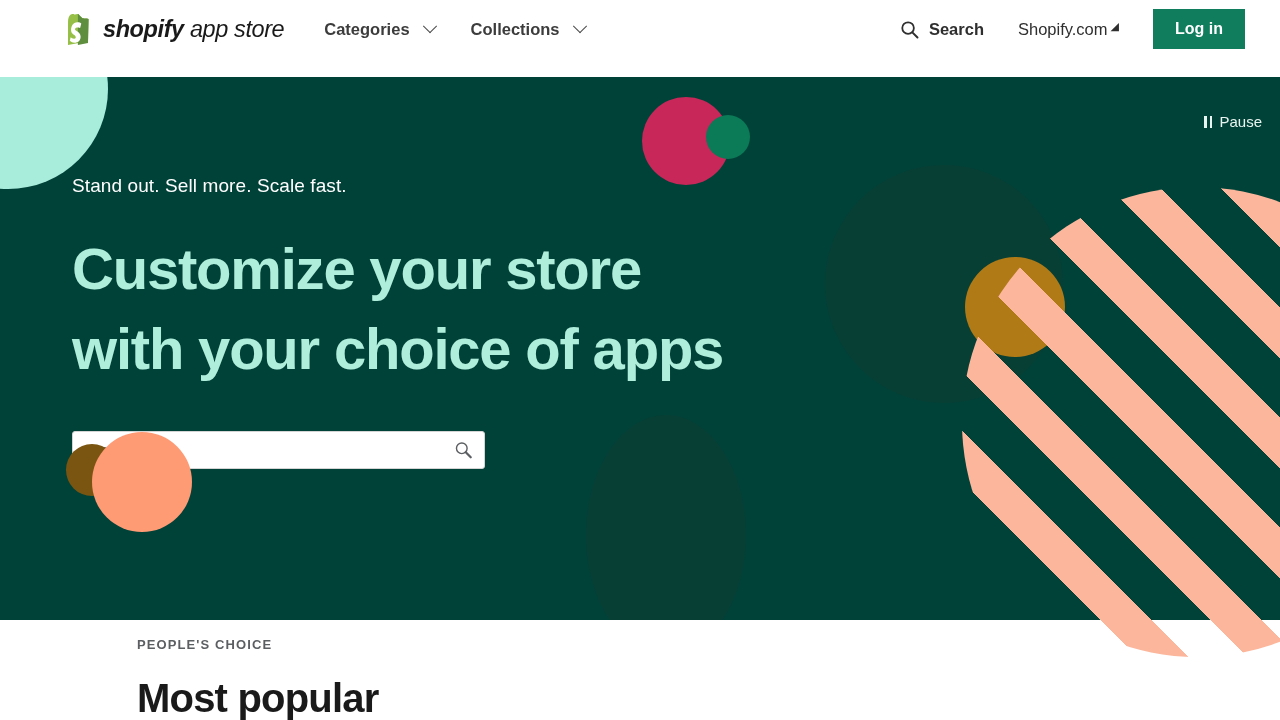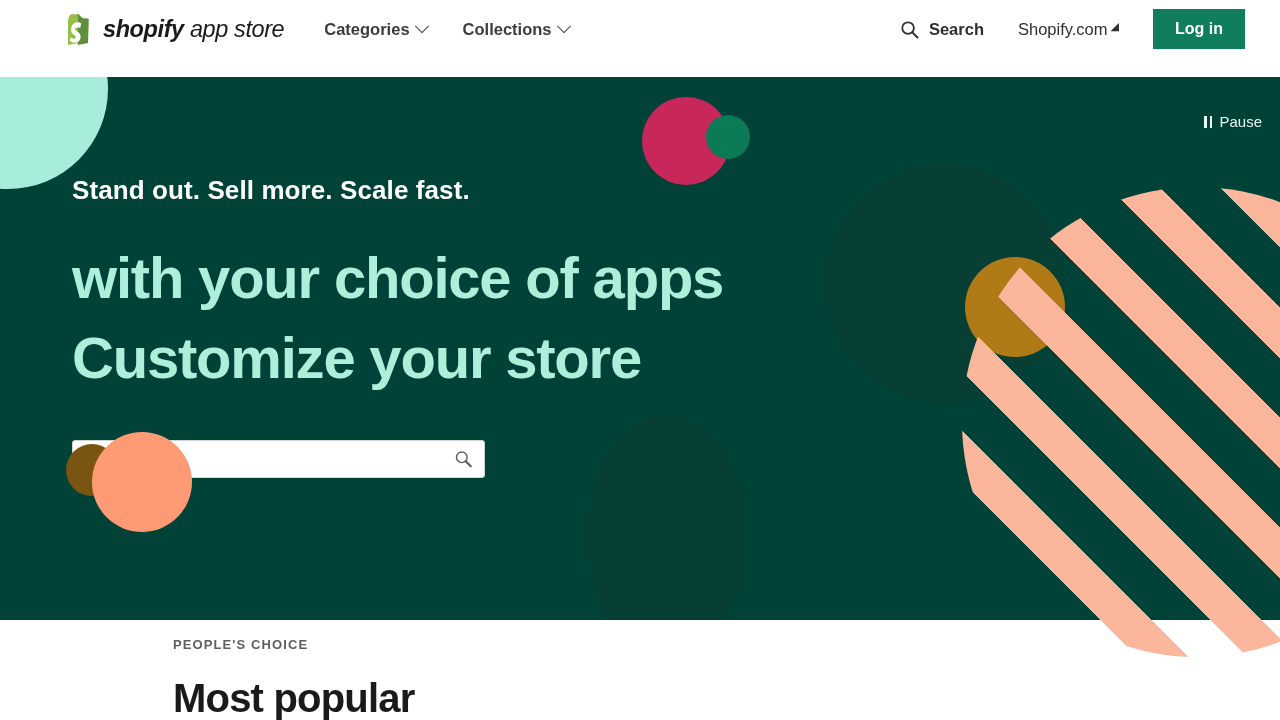--- a/index.html
+++ b/index.html
@@ -53,21 +53,21 @@
 
   .nav {
     display: flex;
     align-items: center;
     gap: 36px;
     margin-left: 40px;
   }
   .nav-item {
     display: flex;
     align-items: center;
-    gap: 7px;
+    gap: 15px;
     font-size: 16.5px;
     font-weight: 600;
     color: #3c3c3c;
     cursor: pointer;
     white-space: nowrap;
   }
   .chev {
     width: 10px; height: 10px;
     border-right: 1.6px solid #4a4a4a;
     border-bottom: 1.6px solid #4a4a4a;
@@ -196,22 +196,22 @@
   .pause-bars i { display: block; width: 2.5px; height: 12px; background: #e8f4ef; }
 
   .hero-content {
     position: absolute;
     left: 72px;
     top: 0;
     z-index: 20;
   }
   .eyebrow {
     margin-top: 98px;
-    font-size: 26px;
-    font-weight: 700;
+    font-size: 19px;
+    font-weight: 400;
     color: #ffffff;
     letter-spacing: 0.1px;
   }
   .hero-title {
     margin-top: 32px;
     font-size: 58px;
     line-height: 80px;
     font-weight: 700;
     color: #b0eedc;
     letter-spacing: -1.2px;
@@ -249,21 +249,20 @@
 
   
   .section {
     position: absolute;
     top: 553px;
     left: 0;
     width: 1280px;
     height: 167px;
     background: #ffffff;
     z-index: 5;
-    padding-left: 36px;
   }
   .section-inner { padding-left: 137px; }
   .kicker {
     padding-top: 84px;
     font-size: 13px;
     font-weight: 700;
     letter-spacing: 1.1px;
     color: #5c5f62;
   }
   .section-title {
@@ -340,22 +339,22 @@
           <i></i>
           <i></i>
         </span>
       <span>Pause</span>
     </button>
 
     <div class="hero-content">
       <p class="eyebrow">Stand out. Sell more. Scale fast.</p>
 
       <h1 class="hero-title">
+        <span class="line">Customize your store</span>
         <span class="line">with your choice of apps</span>
-        <span class="line">Customize your store</span>
       </h1>
 
       <div class="hero-search">
         <input type="text" placeholder="Search apps" style="">
         <svg class="s-ico" viewBox="0 0 20 20">
           <circle cx="8.2" cy="8.2" r="5.6" fill="none" stroke="#5c5f62" stroke-width="1.5"></circle>
           <line x1="12.4" y1="12.4" x2="17.6" y2="17.6" stroke="#5c5f62" stroke-width="2.4" stroke-linecap="round"></line>
         </svg>
       </div>
     </div>

